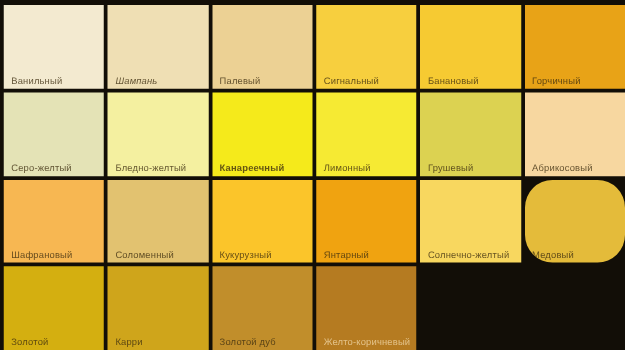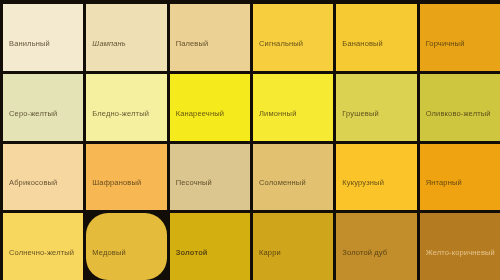--- a/index.html
+++ b/index.html
@@ -33,21 +33,21 @@
     position: relative;
     overflow: hidden;
     display: block;
     min-width: 0;
     min-height: 0;
   }
 
   .swatch-label {
     position: absolute;
     left: 6px;
-    bottom: 22px;
+    bottom: 1px;
     font-size: 7.5px;
     line-height: 10px;
     letter-spacing: 0.15px;
     white-space: nowrap;
     color: rgba(60, 45, 15, 0.78);
     font-family: "Liberation Sans", sans-serif;
     margin-top: 48px;
   }
 
   .swatch.dark-label .swatch-label {
@@ -75,57 +75,51 @@
     </div>
     <div class="swatch" style="background: rgb(232, 163, 23);">
       <span class="swatch-label">Горчичный</span>
     </div>
     <div class="swatch" style="background: rgb(228, 227, 182);">
       <span class="swatch-label">Серо-желтый</span>
     </div>
     <div class="swatch" style="background: rgb(244, 240, 160);">
       <span class="swatch-label">Бледно-желтый</span>
     </div>
-    <div class="swatch" style="background: rgb(245, 234, 27);">
+    <div class="swatch" style="background: rgb(245, 234, 27); font-weight: bold;">
       <span class="swatch-label">Канареечный</span>
     </div>
     <div class="swatch" style="background: rgb(246, 234, 51);">
       <span class="swatch-label">Лимонный</span>
     </div>
     <div class="swatch" style="background: rgb(220, 210, 81);">
       <span class="swatch-label">Грушевый</span>
     </div>
-    <div class="swatch" style="background: rgb(207, 198, 63);">
-      <span class="swatch-label">Оливково-желтый</span>
-    </div>
     <div class="swatch" style="background: rgb(247, 215, 160);">
       <span class="swatch-label">Абрикосовый</span>
     </div>
     <div class="swatch" style="background: rgb(247, 183, 82);">
       <span class="swatch-label">Шафрановый</span>
-    </div>
-    <div class="swatch" style="background: rgb(220, 198, 143);">
-      <span class="swatch-label">Песочный</span>
     </div>
     <div class="swatch" style="background: rgb(226, 194, 112);">
       <span class="swatch-label">Соломенный</span>
     </div>
     <div class="swatch" style="background: rgb(251, 197, 42);">
       <span class="swatch-label">Кукурузный</span>
     </div>
     <div class="swatch" style="background: rgb(240, 163, 16);">
       <span class="swatch-label">Янтарный</span>
     </div>
     <div class="swatch" style="background: rgb(248, 215, 95);">
       <span class="swatch-label">Солнечно-желтый</span>
     </div>
     <div class="swatch" style="background: rgb(228, 187, 58); border-radius: 22px;">
       <span class="swatch-label">Медовый</span>
     </div>
-    <div class="swatch" style="background: rgb(212, 175, 16); font-weight: bold;">
+    <div class="swatch" style="background: rgb(212, 175, 16);">
       <span class="swatch-label">Золотой</span>
     </div>
     <div class="swatch" style="background: rgb(207, 165, 27); text-align: right;">
       <span class="swatch-label">Карри</span>
     </div>
     <div class="swatch" style="background: rgb(193, 142, 43);">
       <span class="swatch-label">Золотой дуб</span>
     </div>
     <div class="swatch dark-label" style="background: rgb(181, 123, 33);">
       <span class="swatch-label">Желто-коричневый</span>

